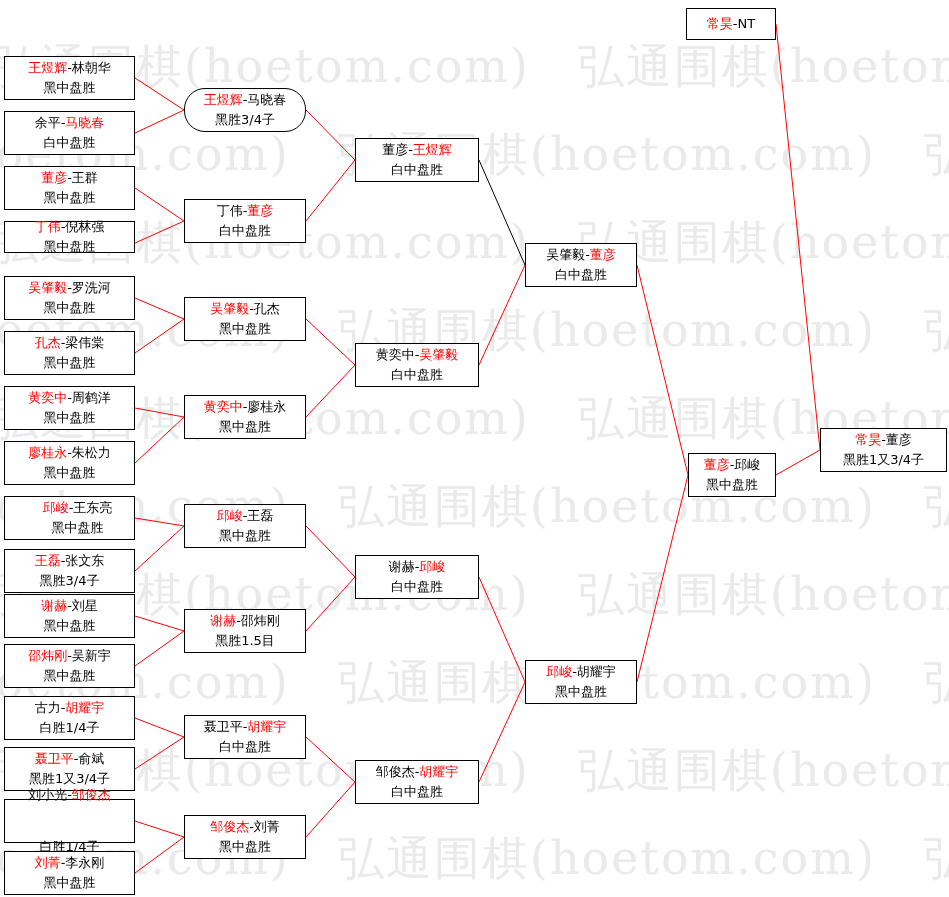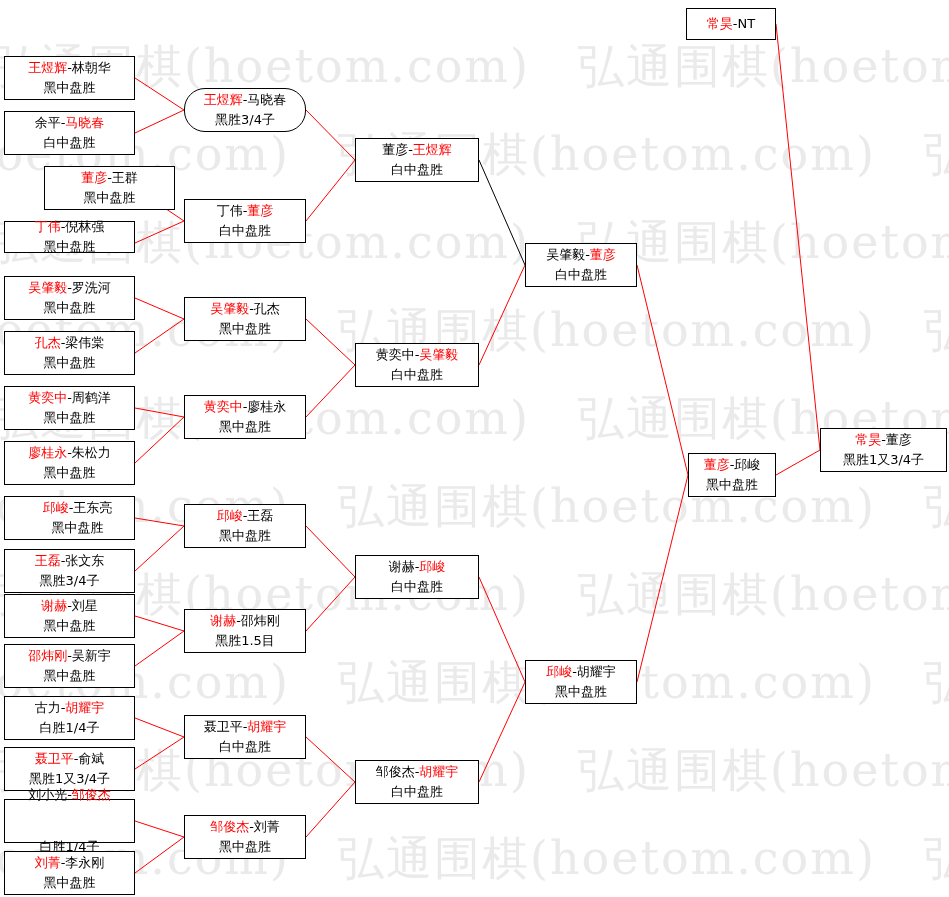--- a/index.html
+++ b/index.html
@@ -78,21 +78,21 @@
   </svg>
 <div id="bracket-layer">
     <div class="match-box" style="left: 4px; top: 56px; width: 131px; height: 44px;">
       <div class="pair"><span class="win">王煜辉</span>-<span>林朝华</span></div>
       <div class="result">黑中盘胜</div>
     </div>
     <div class="match-box" style="left: 4px; top: 111px; width: 131px; height: 44px;">
       <div class="pair"><span>余平</span>-<span class="win">马晓春</span></div>
       <div class="result">白中盘胜</div>
     </div>
-    <div class="match-box" style="left: 4px; top: 166px; width: 131px; height: 44px; margin-left: 40px;">
+    <div class="match-box" style="left: 4px; top: 166px; width: 131px; height: 44px;">
       <div class="pair"><span class="win">董彦</span>-<span>王群</span></div>
       <div class="result">黑中盘胜</div>
     </div>
     <div class="match-box" style="left: 4px; top: 221px; width: 131px; height: 32px;">
       <div class="pair"><span class="win">丁伟</span>-<span>倪林强</span></div>
       <div class="result">黑中盘胜</div>
     </div>
     <div class="match-box" style="left: 4px; top: 276px; width: 131px; height: 44px;">
       <div class="pair"><span class="win">吴肇毅</span>-<span>罗洗河</span></div>
       <div class="result">黑中盘胜</div>

